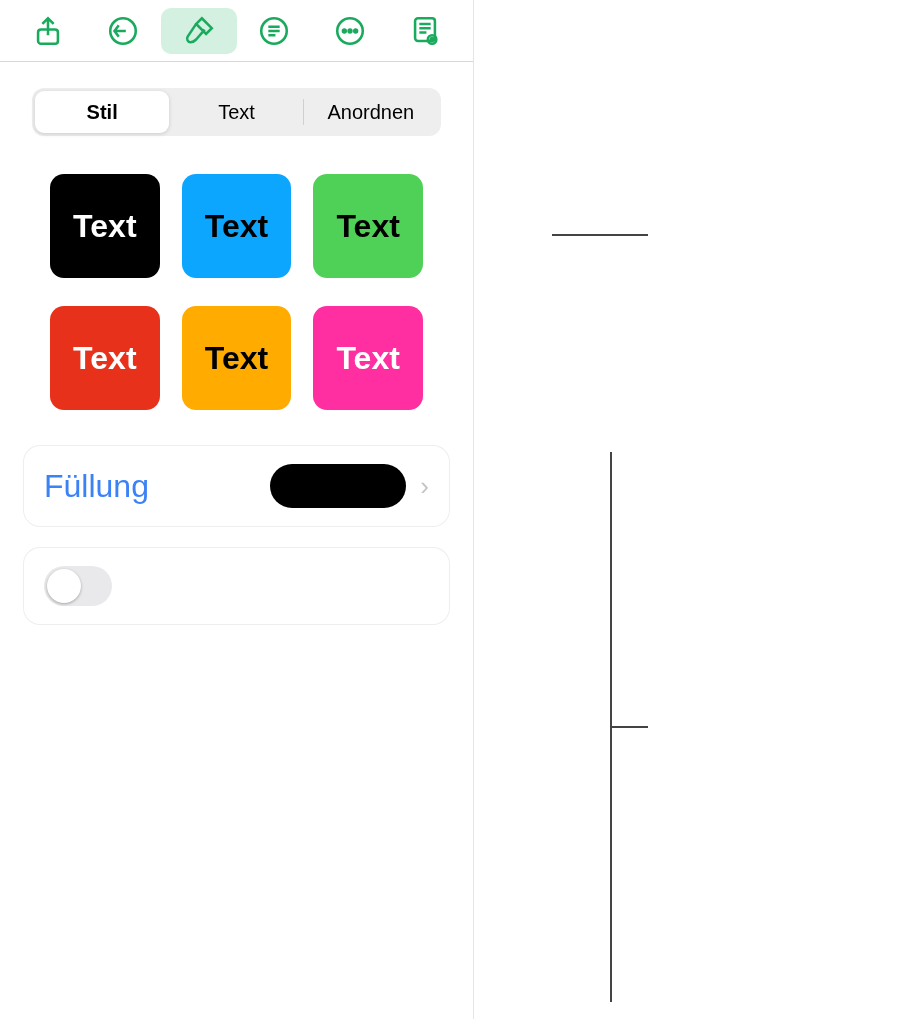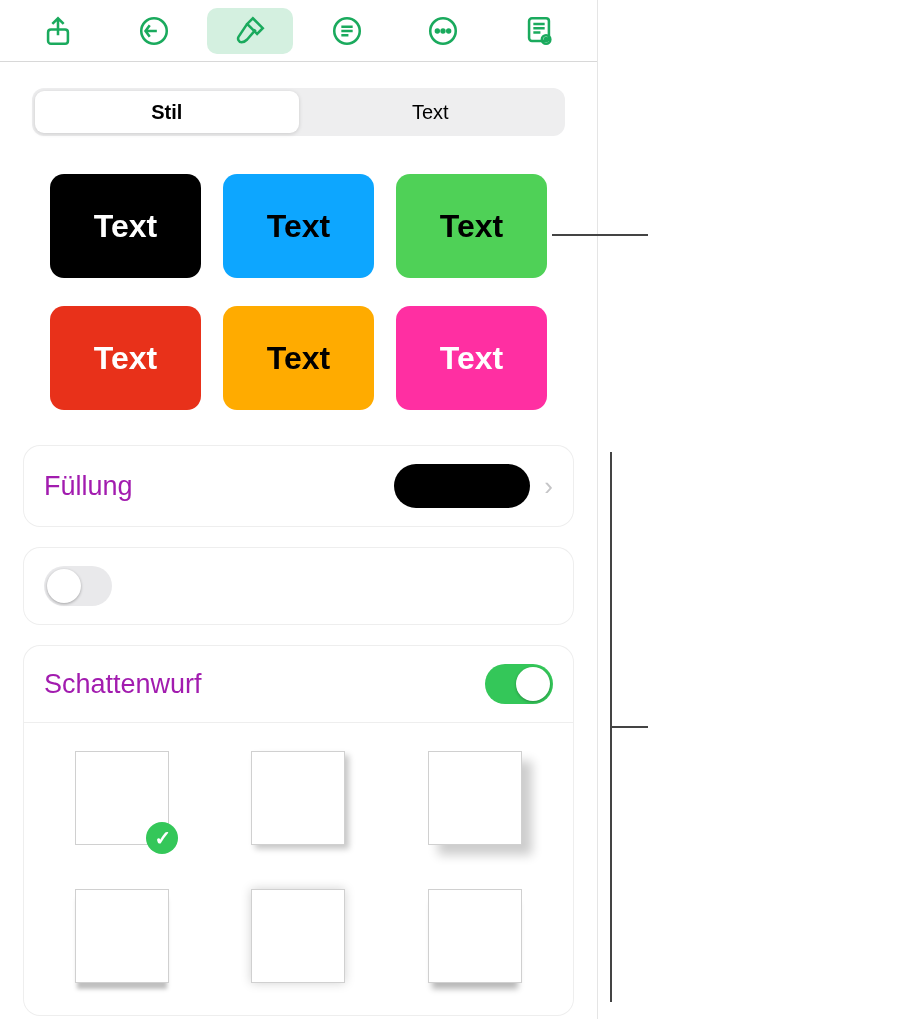--- a/index.html
+++ b/index.html
@@ -4,21 +4,21 @@
 <style>
   * { box-sizing: border-box; margin: 0; padding: 0; }
   body {
     font-family: -apple-system, BlinkMacSystemFont, "Helvetica Neue", sans-serif;
     background: #fff;
     width: 920px;
     height: 1019px;
     position: relative;
   }
   .panel {
-    width: 598px;
+    width: 474px;
     height: 1019px;
     background: #fff;
     border-right: 1px solid #e5e5e5;
     display: flex;
     flex-direction: column;
   }
   
   .toolbar {
     height: 62px;
     display: flex;
@@ -103,22 +103,22 @@
     border-radius: 16px;
     box-shadow: 0 0 0 1px #eee;
   }
   .row {
     display: flex;
     align-items: center;
     padding: 18px 20px;
     min-height: 70px;
   }
   .row-label {
-    font-size: 27px;
-    color: #a21caf;
+    font-size: 32px;
+    color: #3b82f6;
     flex: 1;
   }
   .fill-swatch {
     width: 136px;
     height: 44px;
     border-radius: 22px;
     background: #000;
     margin-right: 14px;
   }
   .chevron {
@@ -257,20 +257,21 @@
           <circle cx="17" cy="18" r="3"></circle>
           <circle cx="17" cy="18" r="1" fill="currentColor"></circle>
       </svg>
     </div>
   </div>
 
   <div class="seg-wrap">
     <div class="seg">
       <div class="seg-item active">Stil</div>
       <div class="seg-item">Text</div>
+      <div class="seg-item">Anordnen</div>
     </div>
   </div>
 
   <div class="swatch-grid">
     <div class="swatch" style="background:#000;color:#fff">Text</div>
     <div class="swatch" style="background:#0da6ff;color:#000">Text</div>
     <div class="swatch" style="background:#4fd157;color:#000">Text</div>
     <div class="swatch" style="background:#e8311a;color:#fff">Text</div>
     <div class="swatch" style="background:#ffab00;color:#000">Text</div>
     <div class="swatch" style="background:#ff2fa2;color:#fff">Text</div>
@@ -287,35 +288,19 @@
     </div>
 
     <div class="card">
       <div class="row">
         <div class="toggle">
           <div class="toggle-knob"></div>
         </div>
       </div>
     </div>
 
-    <div class="card shadow-card">
-      <div class="row">
-        <div class="row-label">Schattenwurf</div>
-        <div class="toggle on">
-          <div class="toggle-knob"></div>
-        </div>
-      </div>
-      <div class="shadow-grid">
-        <div class="shadow-opt sel"></div>
-        <div class="shadow-opt s1"></div>
-        <div class="shadow-opt s2"></div>
-        <div class="shadow-opt s3"></div>
-        <div class="shadow-opt s4"></div>
-        <div class="shadow-opt s5"></div>
-      </div>
-    </div>
 
   </div>
 </div>
 
 <div class="callout callout-1"></div>
 <div class="callout-2v"></div>
 <div class="callout-2h"></div>
 
 </body></html>

